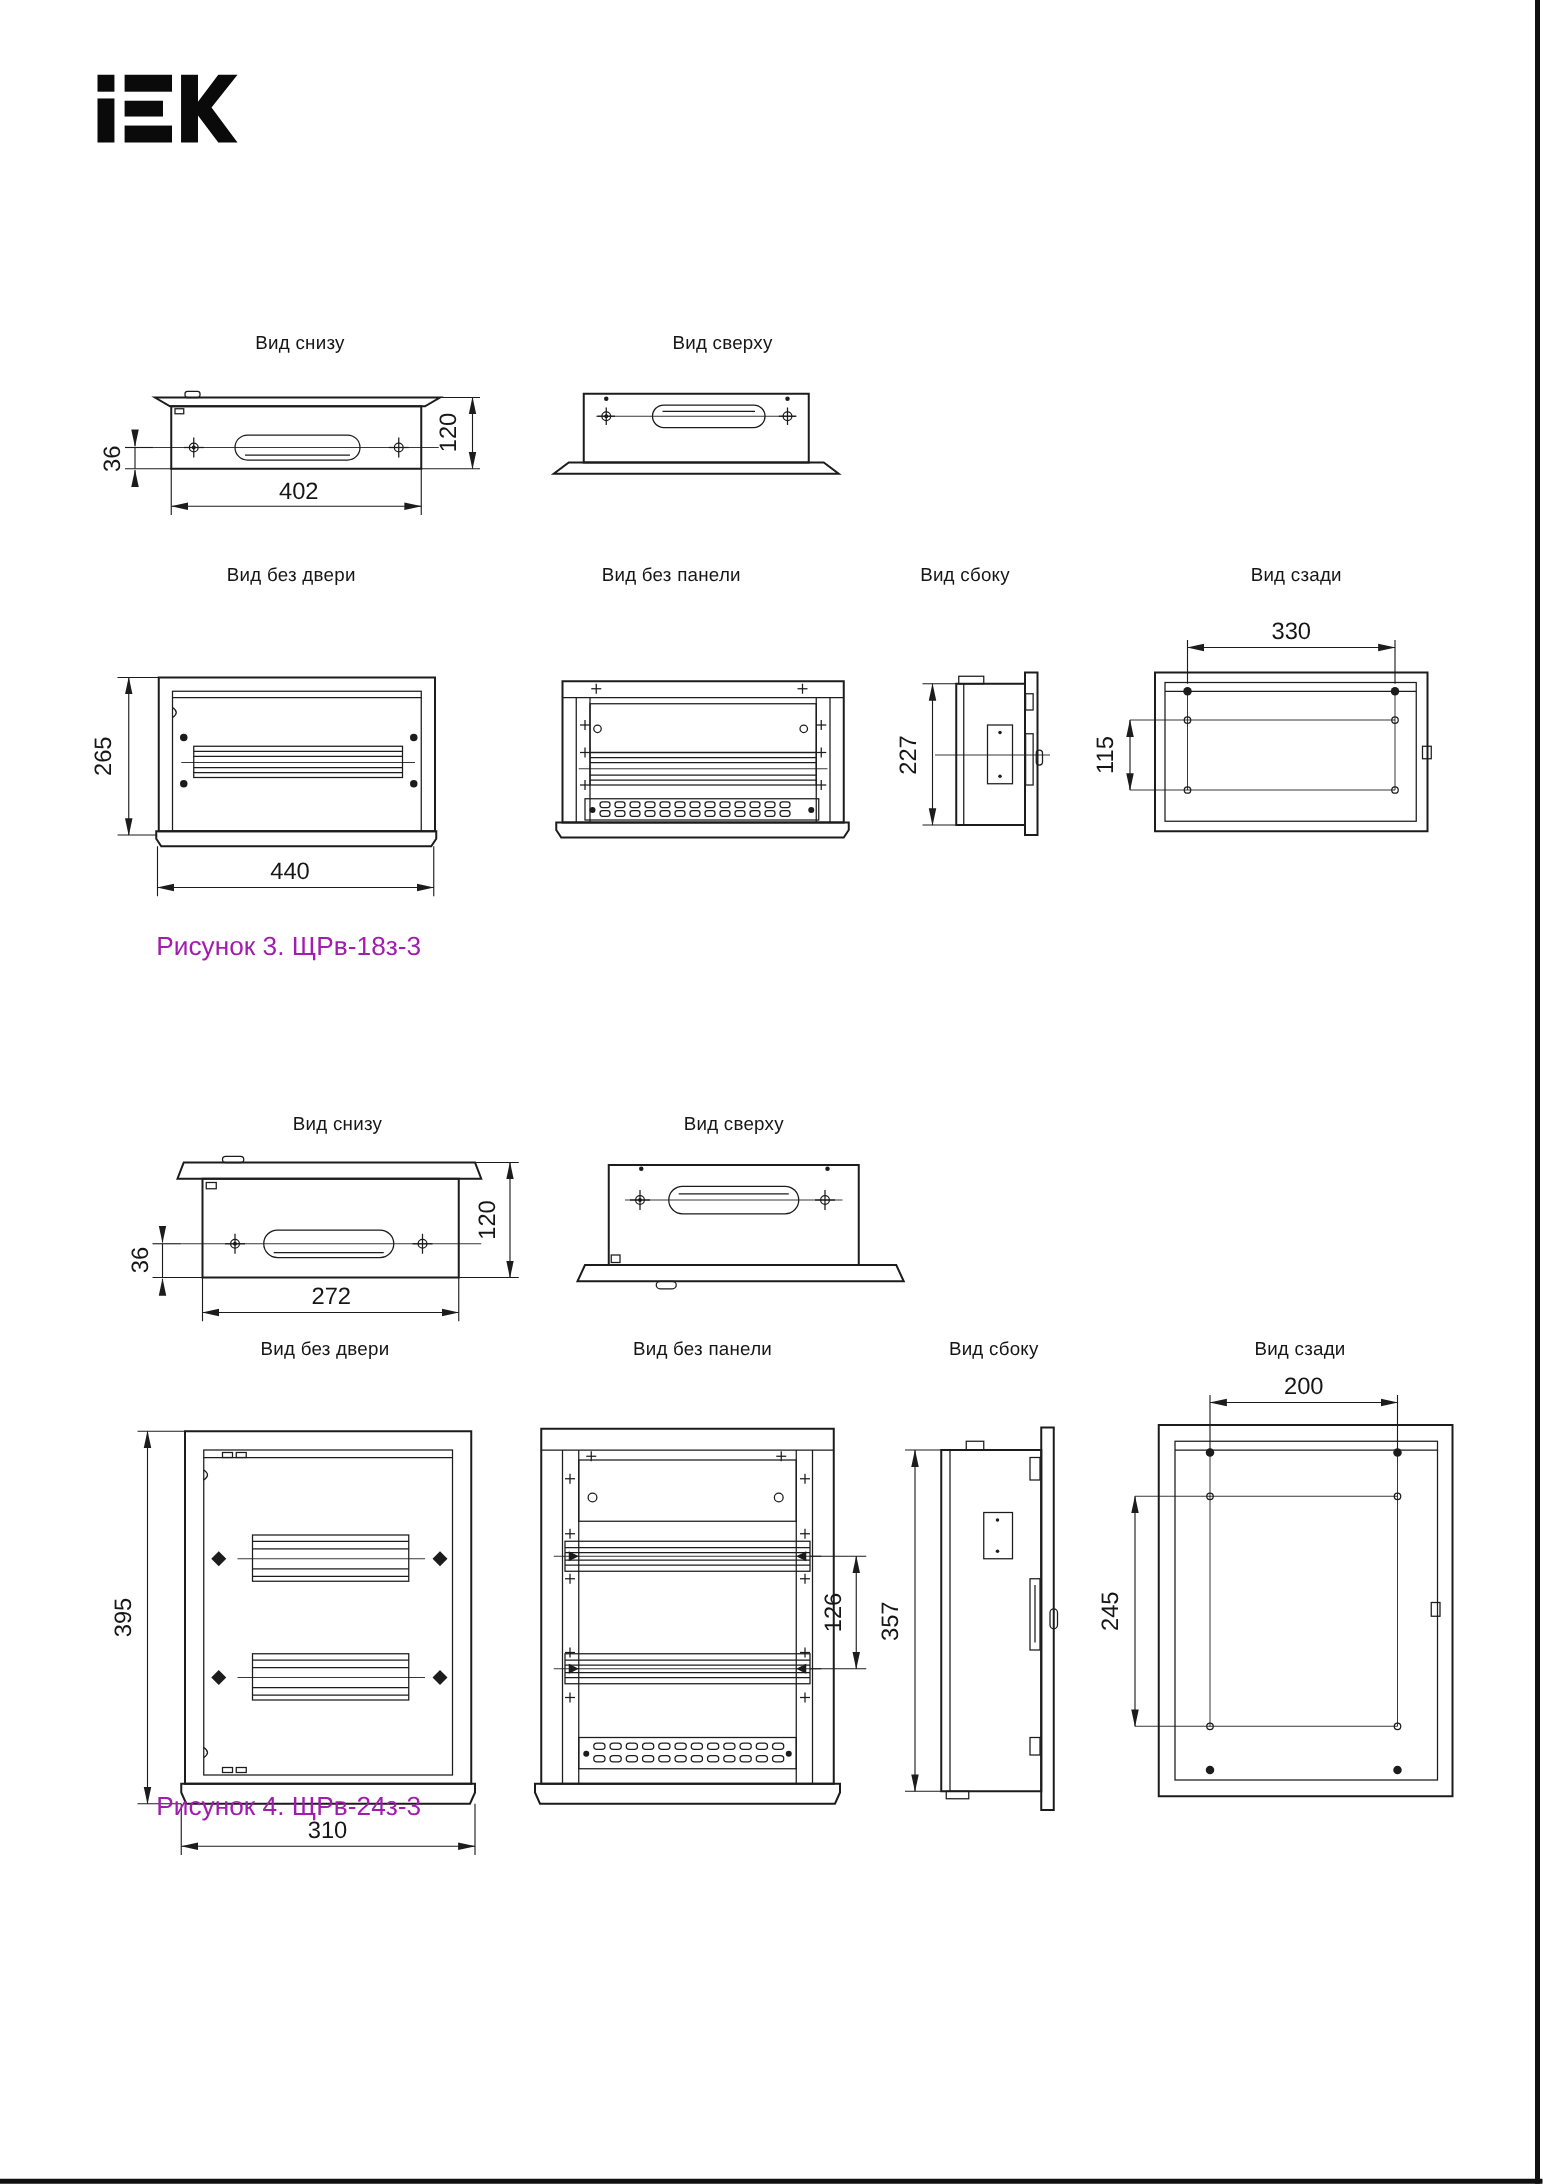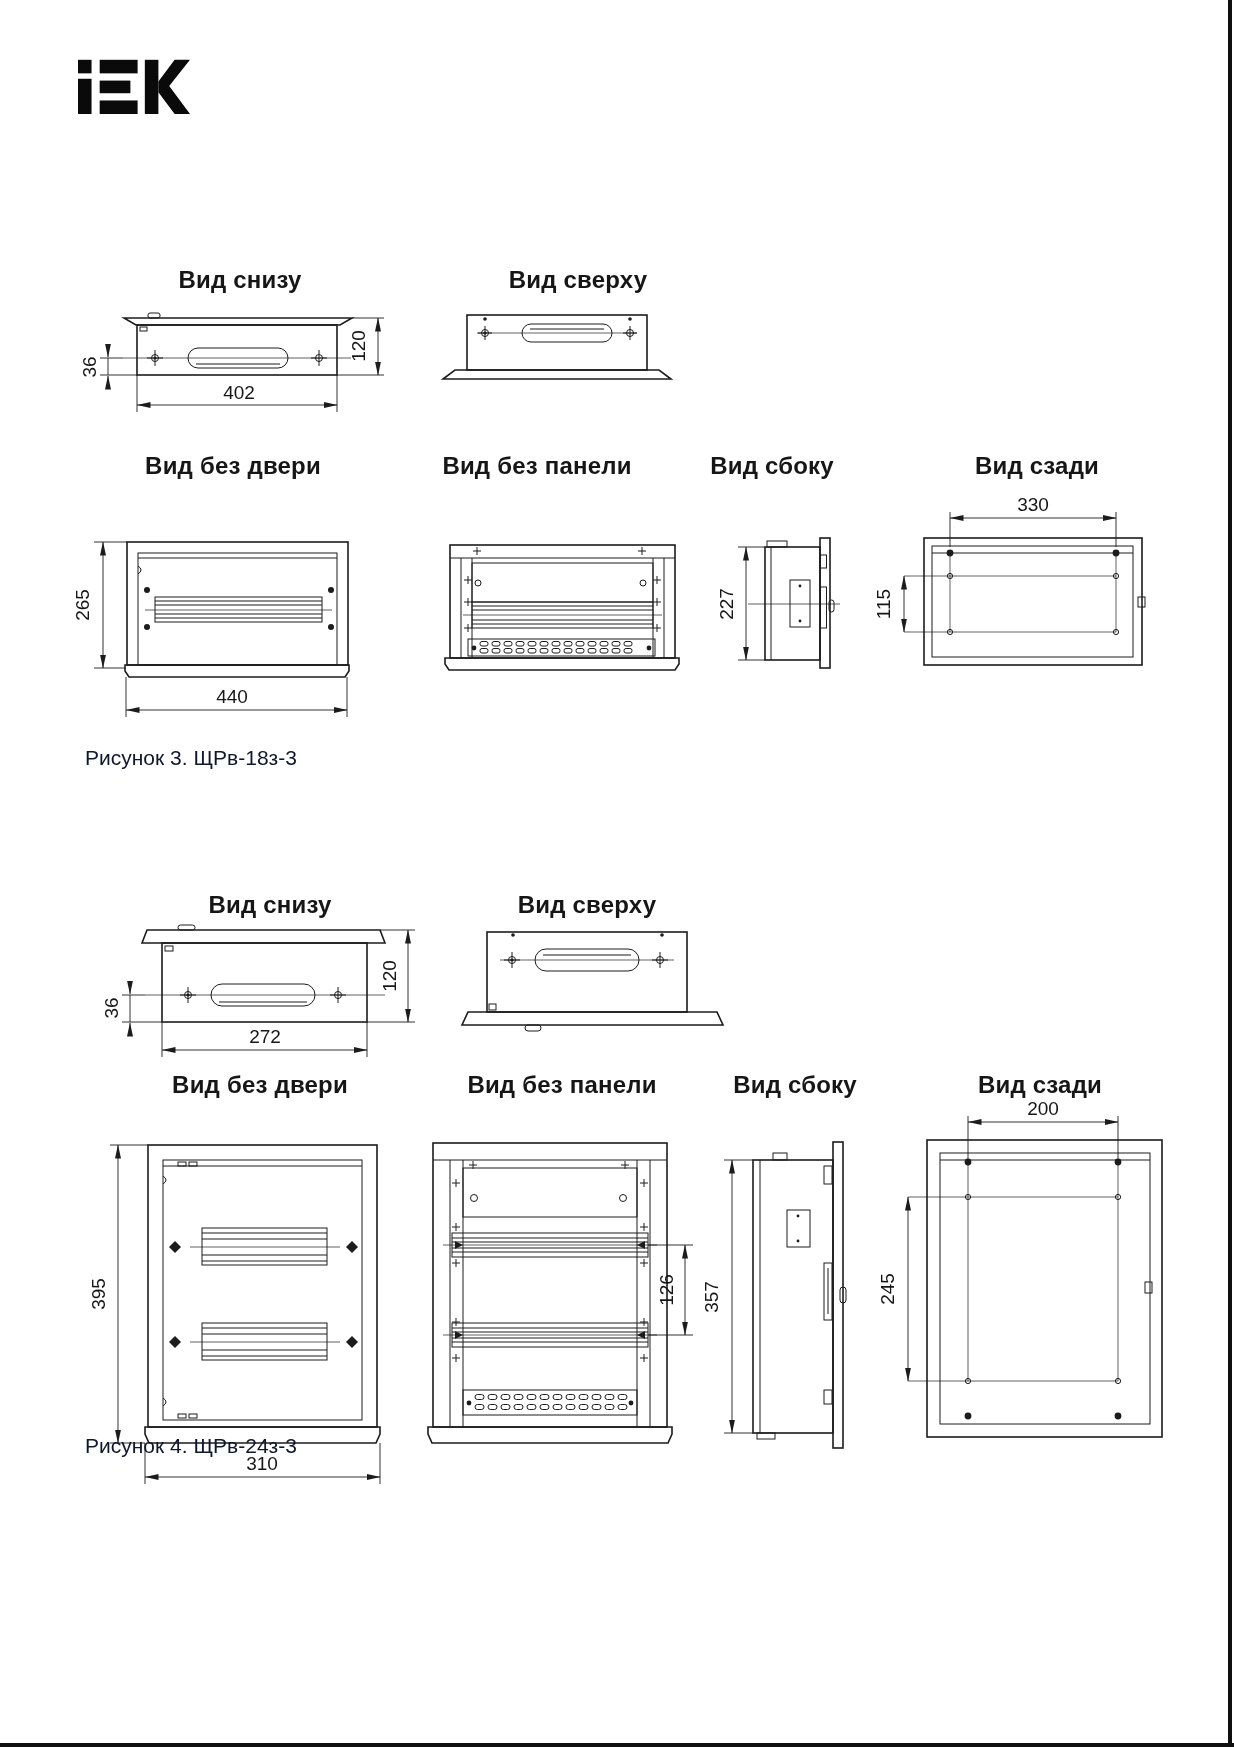--- a/index.html
+++ b/index.html
@@ -1,21 +1,21 @@
 <!DOCTYPE html>
 <html><head>
 <meta charset="utf-8">
 <style>
   html,body{margin:0;padding:0;}
   body{width:1234px;height:1747px;position:relative;background:#ffffff;
        font-family:"Liberation Sans",sans-serif;overflow:hidden;}
   .abs{position:absolute;}
   .vtitle{position:absolute;transform:translateX(-50%);white-space:nowrap;
-          font-size:24px;color:#161616;letter-spacing:.2px;font-weight:bold;}
-  .caption{position:absolute;font-size:21px;color:#0f172a;}
+          font-size:15px;color:#161616;letter-spacing:.2px;}
+  .caption{position:absolute;font-size:21px;color:#a21caf;margin-left:40px;}
   svg{position:absolute;overflow:visible;}
   .w{stroke:#1c1c1c;stroke-width:1.6;fill:none;stroke-linejoin:miter;}
   .t{stroke:#1c1c1c;stroke-width:1;fill:none;}
   .c{stroke:#1c1c1c;stroke-width:.7;fill:none;}
   .d{stroke:#1c1c1c;stroke-width:.9;fill:none;}
   .f{fill:#1c1c1c;stroke:none;}
   text.dim{font-family:"Liberation Sans",sans-serif;font-size:19px;fill:#161616;}
   .border-right{position:absolute;left:1228px;top:0;width:4px;height:1747px;background:#101010;}
   .border-bottom{position:absolute;left:0;top:1743px;width:1234px;height:4px;background:#101010;}
 </style>

